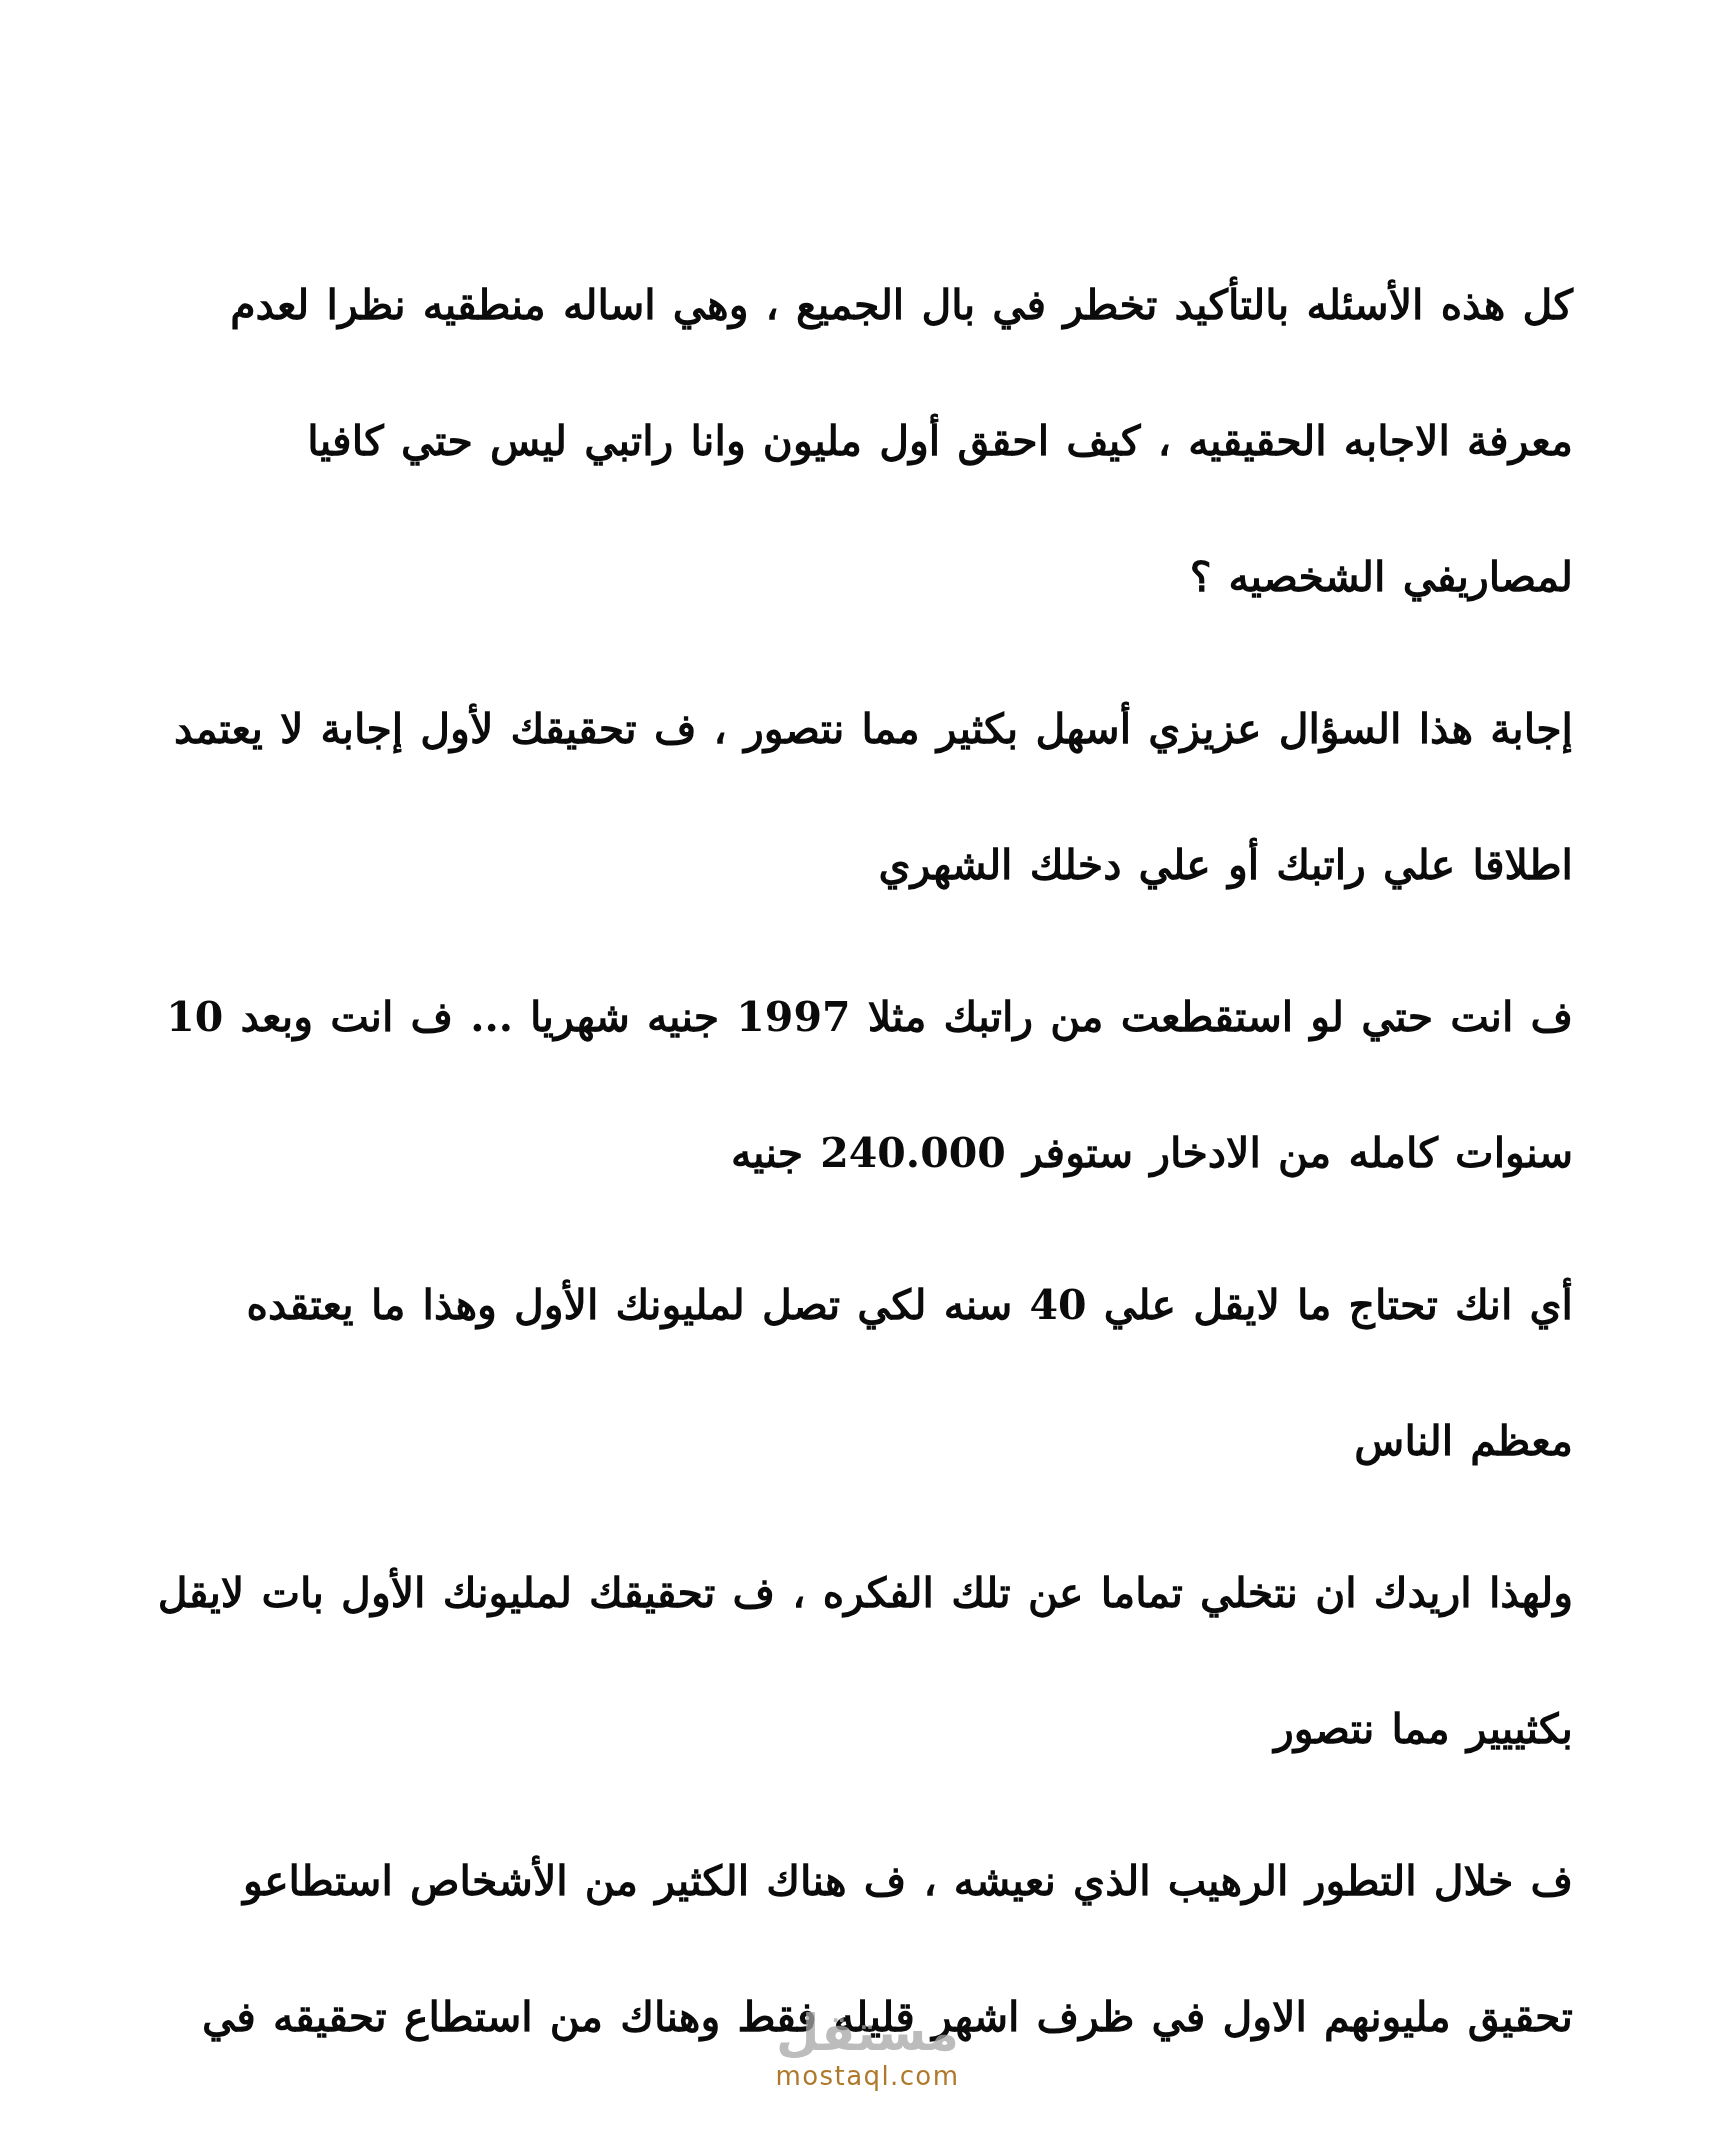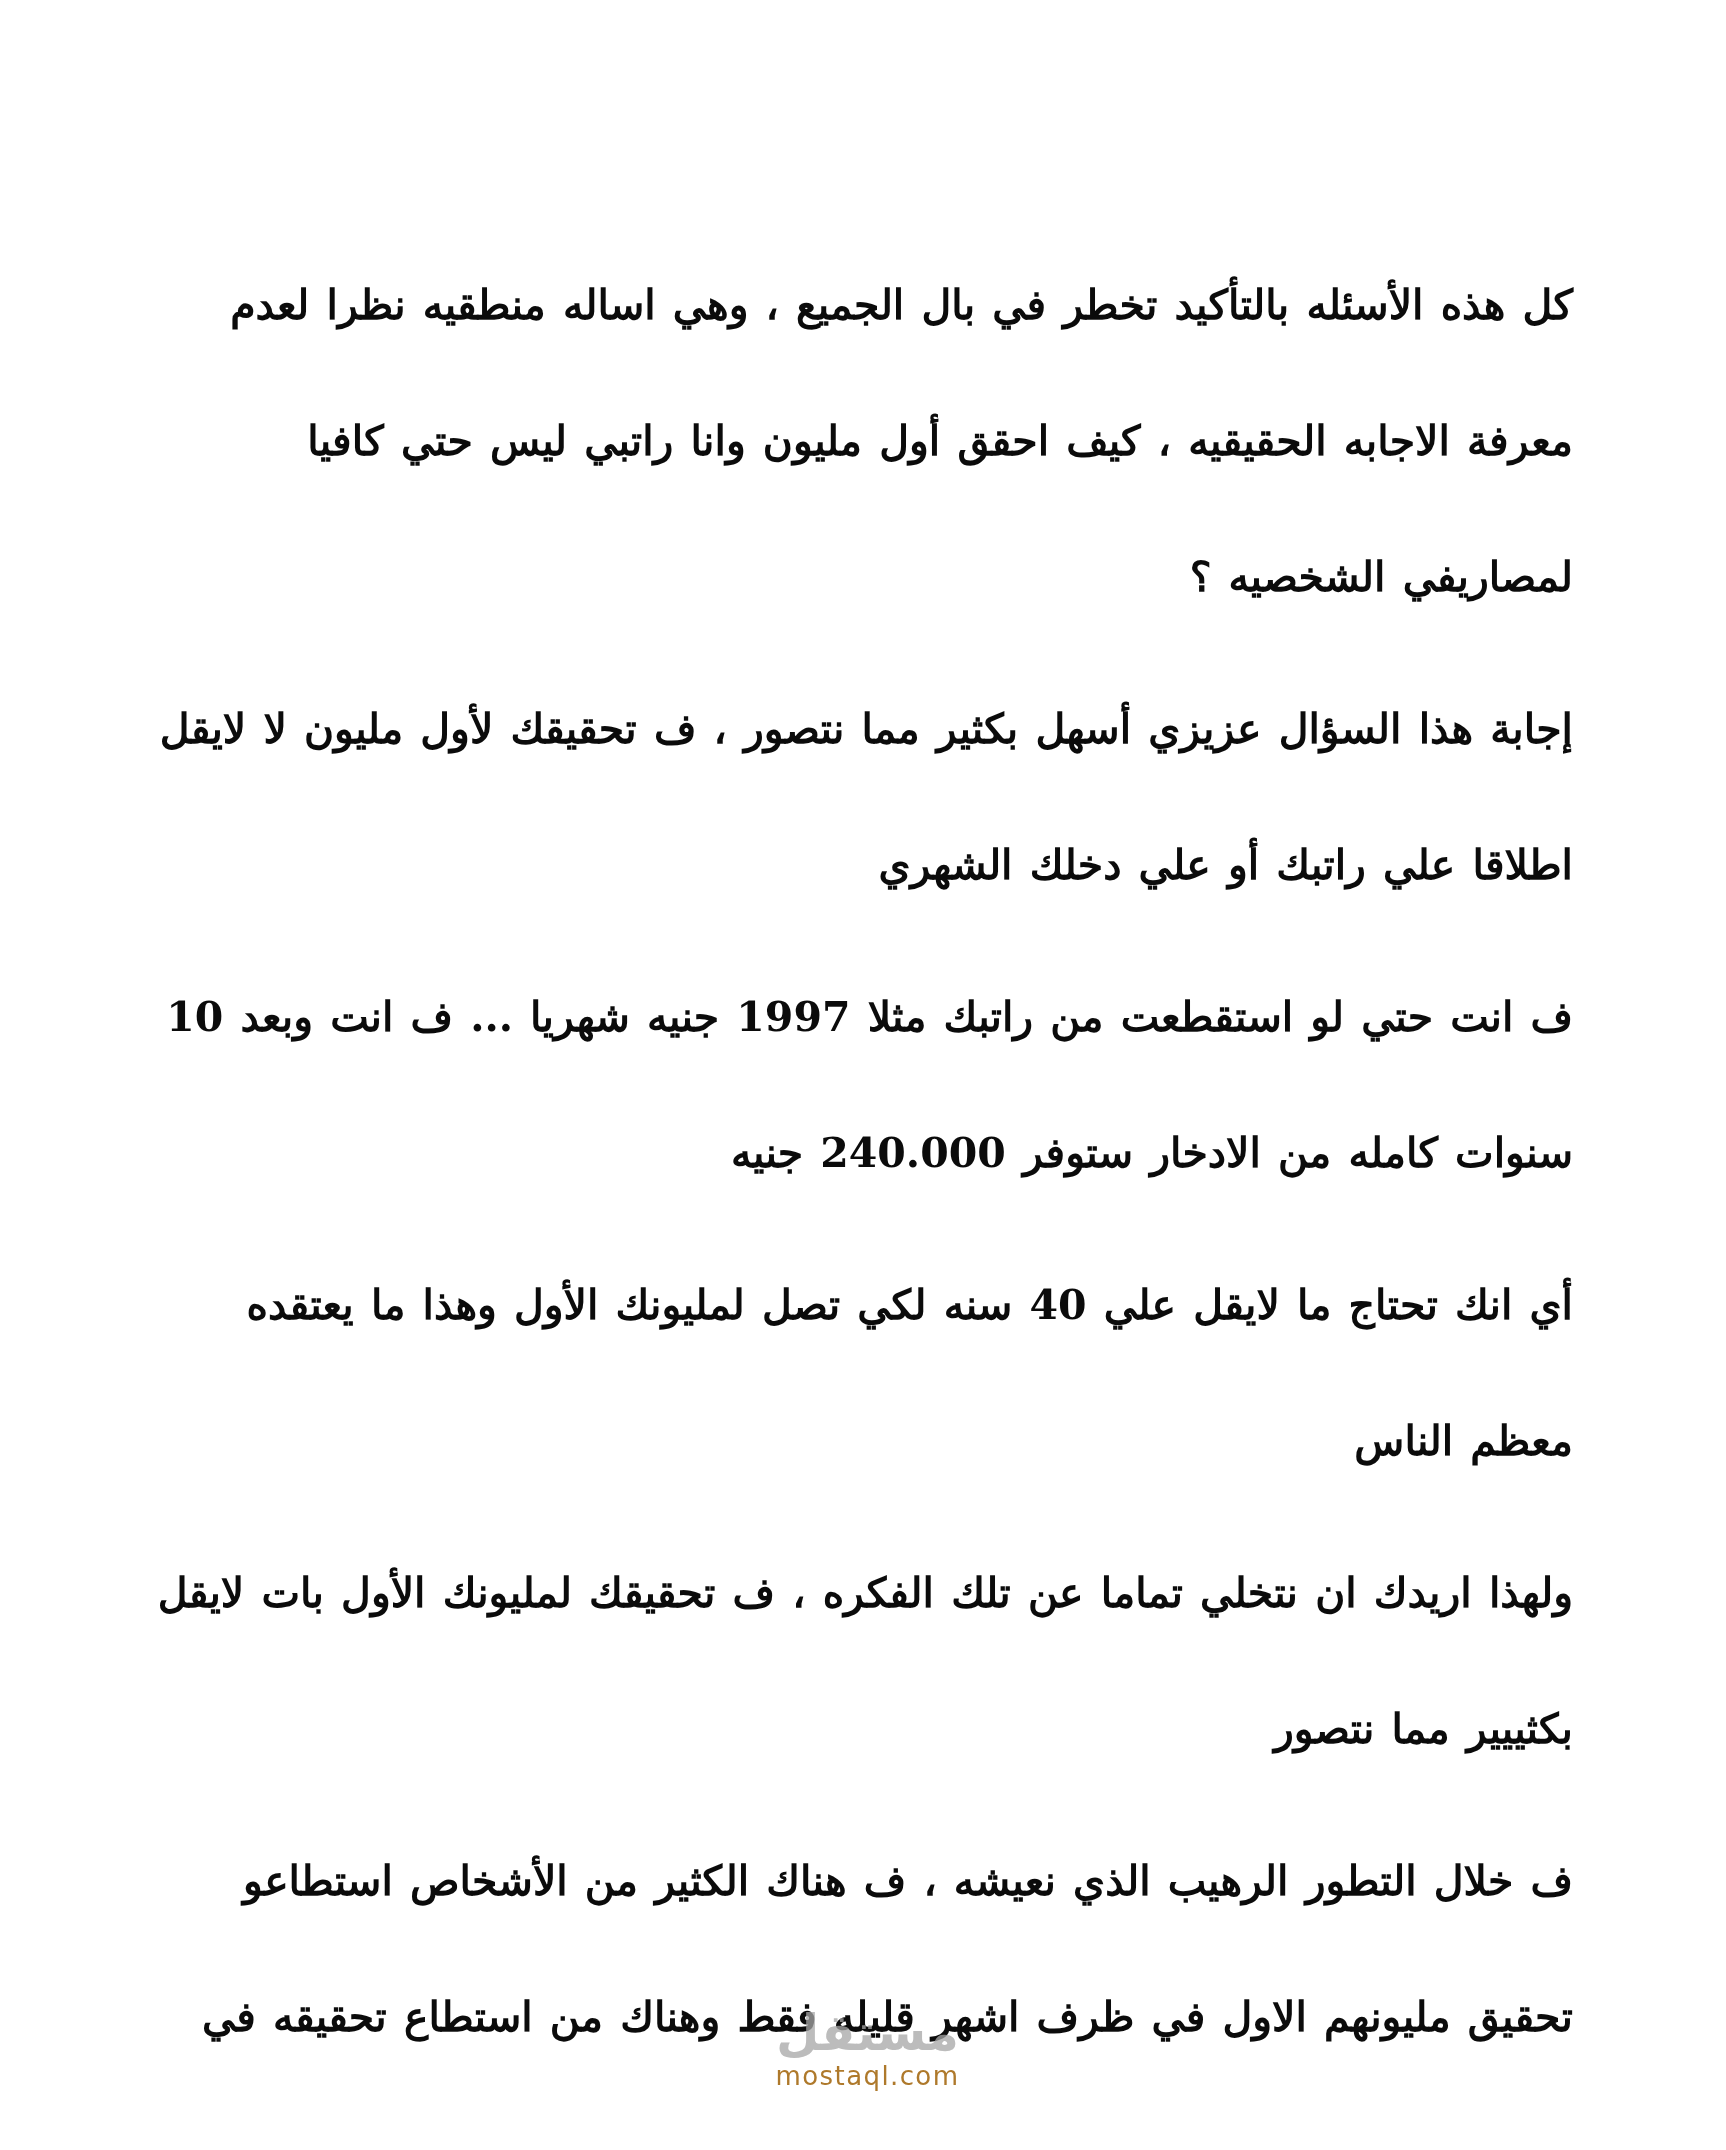--- a/index.html
+++ b/index.html
@@ -61,21 +61,21 @@
     line-height: 1.2;
   }
 </style>
 </head>
 <body>
 
 <div class="page">
 
   <div class="content">
     <p class="para">كل هذه الأسئله بالتأكيد تخطر في بال الجميع ، وهي اساله منطقيه نظرا لعدم معرفة الاجابه الحقيقيه ، كيف احقق أول مليون وانا راتبي ليس حتي كافيا لمصاريفي الشخصيه ؟</p>
-    <p class="para">إجابة هذا السؤال عزيزي  أسهل بكثير مما نتصور ، ف تحقيقك لأول مليون لا لايقل اطلاقا علي راتبك أو علي دخلك الشهري</p>
+    <p class="para">إجابة هذا السؤال عزيزي  أسهل بكثير مما نتصور ، ف تحقيقك لأول إجابة لا يعتمد اطلاقا علي راتبك أو علي دخلك الشهري</p>
     <p class="para">ف انت حتي لو استقطعت من راتبك مثلا  1997  جنيه شهريا ... ف انت وبعد 10 سنوات كامله من الادخار  ستوفر 240.000 جنيه</p>
     <p class="para">أي انك تحتاج  ما لايقل علي 40 سنه لكي تصل لمليونك الأول وهذا ما يعتقده معظم الناس</p>
     <p class="para">ولهذا اريدك ان نتخلي تماما عن تلك الفكره ، ف تحقيقك لمليونك الأول بات لايقل بكثييير مما نتصور</p>
     <p class="para">ف خلال التطور الرهيب الذي نعيشه ، ف هناك الكثير من الأشخاص استطاعو تحقيق مليونهم الاول في  ظرف اشهر قليله فقط وهناك من استطاع تحقيقه في أيام</p>
 
   </div>
 
   <div class="watermark">
     <span class="wm-ar">مستقل</span>
     <span class="wm-en">mostaql.com</span>

